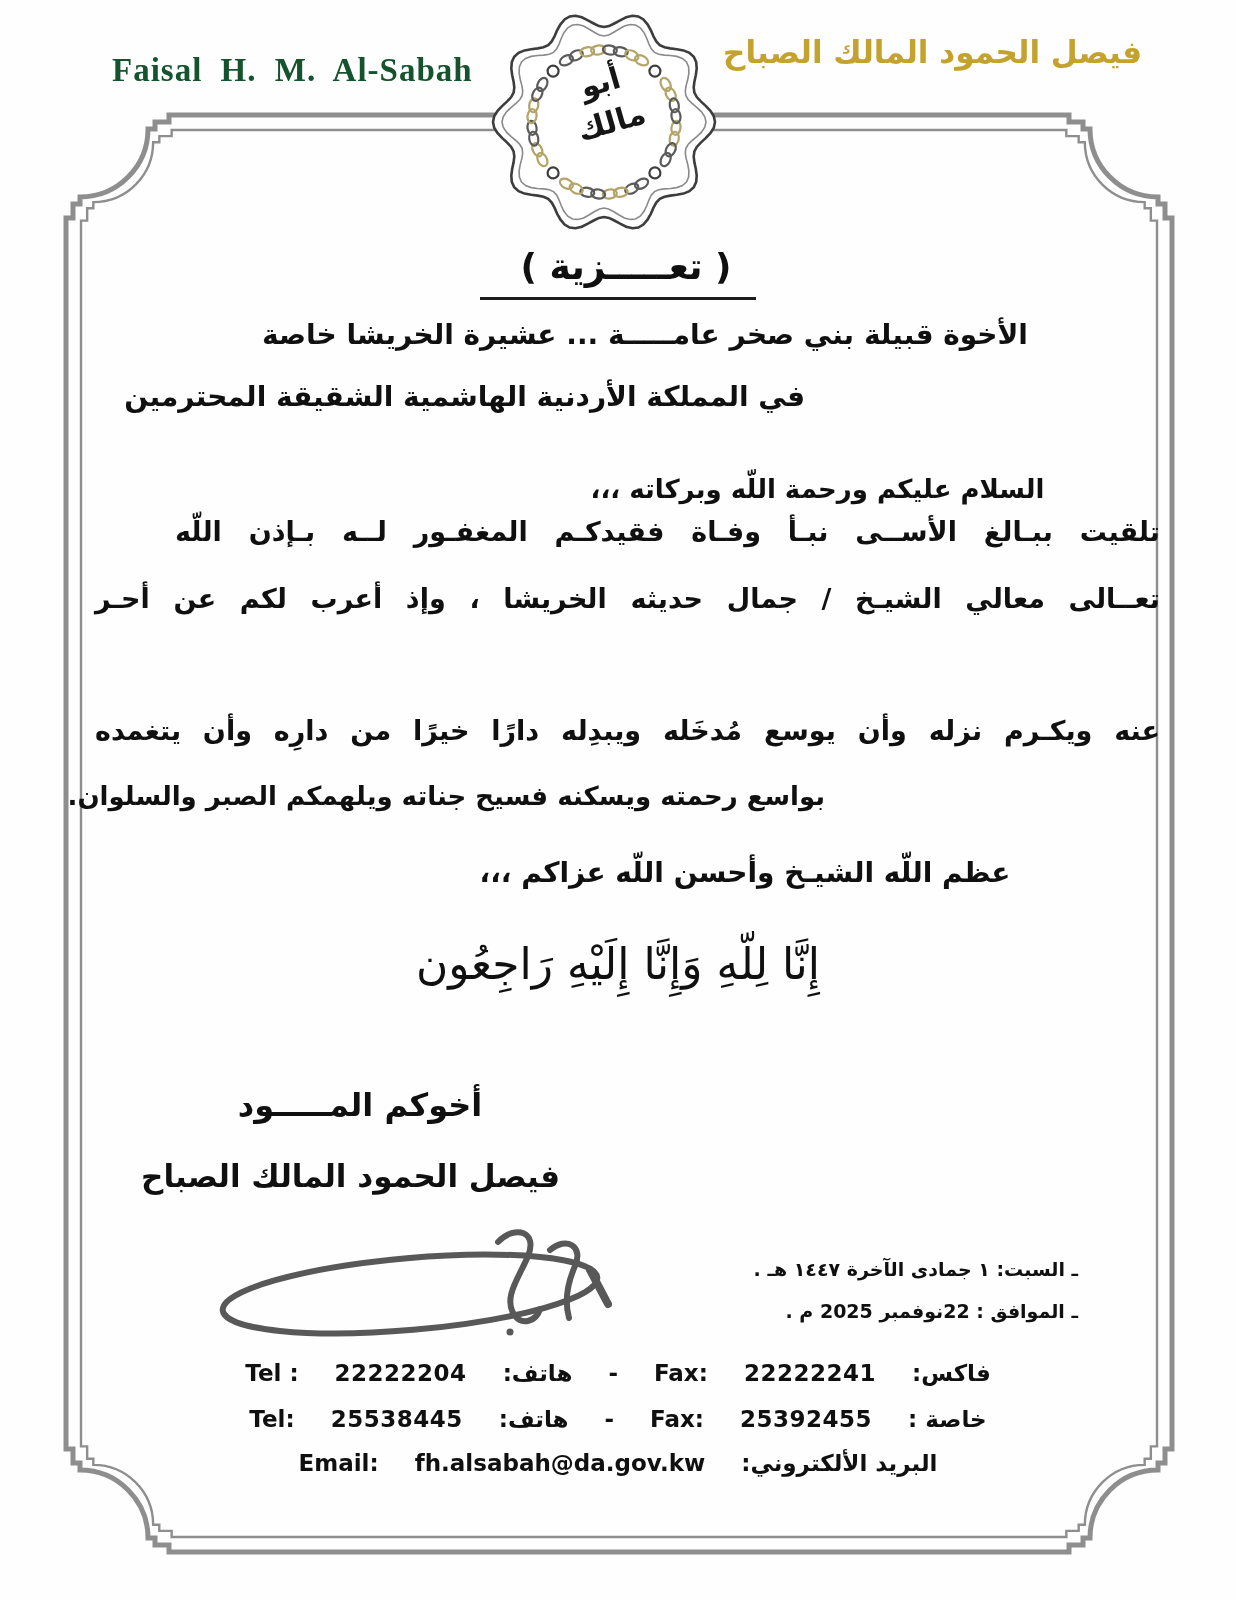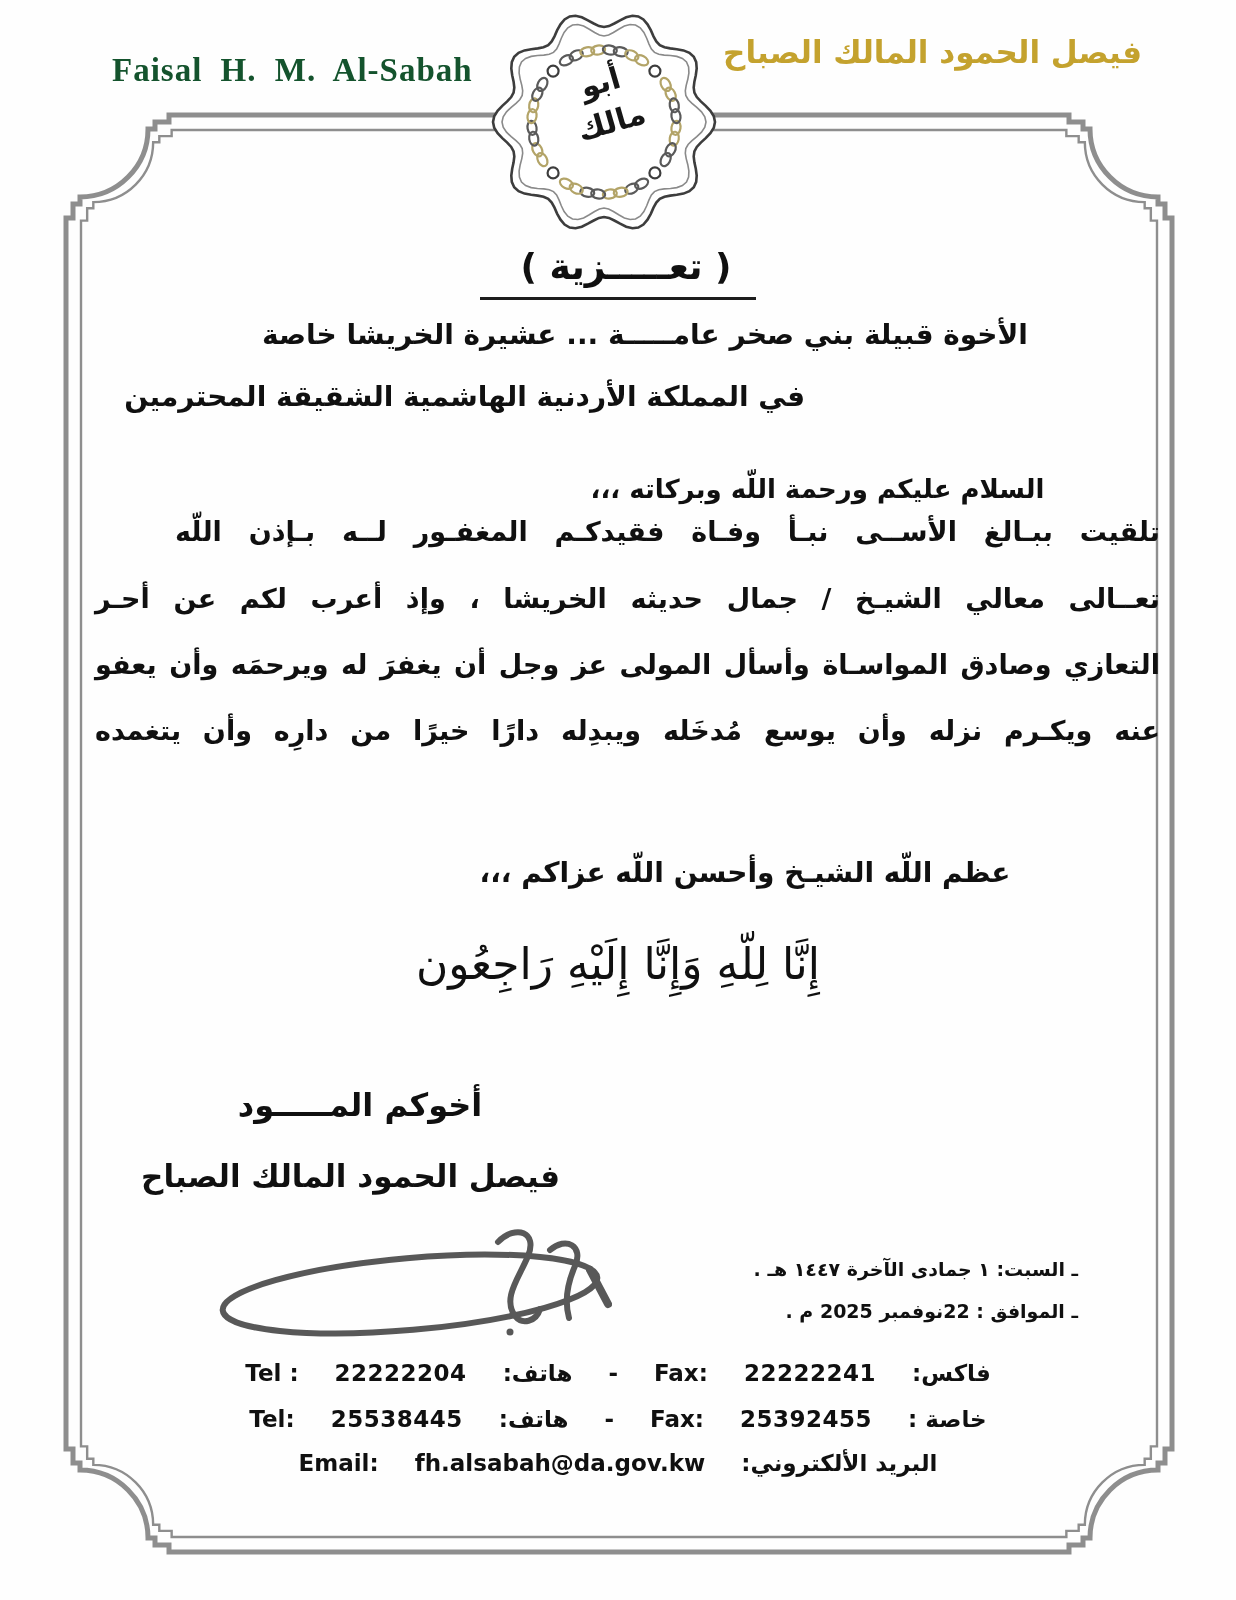--- a/index.html
+++ b/index.html
@@ -171,22 +171,22 @@
     <span class="title">( تعـــــزية )</span>
   </div>
 
   <div class="abs addr1">الأخوة قبيلة بني صخر عامـــــة ... عشيرة الخريشا خاصة</div>
   <div class="abs addr2">في المملكة الأردنية الهاشمية الشقيقة   المحترمين</div>
 
   <div class="abs salutation">السلام عليكم ورحمة اللّه وبركاته ،،،</div>
 
   <div class="abs body-line bl1">تلقيت ببـالغ الأســى نبـأ وفـاة فقيدكـم المغفـور لــه بـإذن اللّه</div>
   <div class="abs body-line bl2">تعــالى معالي الشيـخ / جمال حديثه الخريشا ، وإذ أعرب لكم عن أحـر</div>
-  <div class="abs body-line bl3">التعازي وصادق المواسـاة وأسأل المولى عز وجل أن يغفرَ له ويرحمَه وأن يعفو</div>
   <div class="abs body-line bl4">عنه ويكـرم نزله وأن يوسع مُدخَله ويبدِله دارًا خيرًا من دارِه وأن يتغمده</div>
+  <div class="abs body-line bl5">بواسع رحمته ويسكنه فسيح جناته ويلهمكم الصبر والسلوان.</div>
 
   <div class="abs closing">عظم اللّه الشيـخ وأحسن اللّه عزاكم ،،،</div>
 
   <div class="abs istirja">إِنَّا لِلّهِ وَإِنَّا إِلَيْهِ رَاجِعُون</div>
 
   <div class="abs signoff1">أخوكم المـــــود</div>
   <div class="abs signoff2">فيصل الحمود المالك الصباح</div>
 
   <svg class="abs signature" width="440" height="140" viewBox="0 0 440 140">
     <g fill="none" stroke="#474747" stroke-linecap="round" opacity="0.9">

